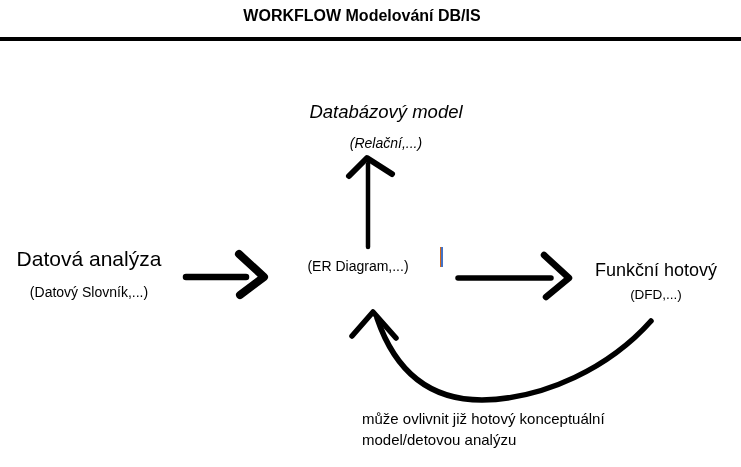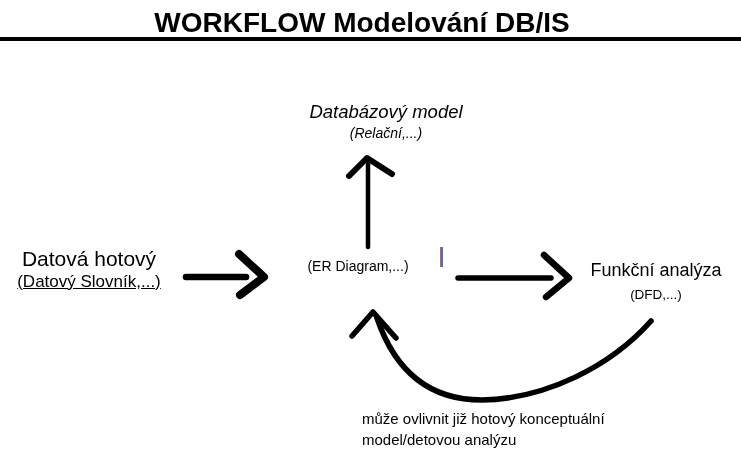--- a/index.html
+++ b/index.html
@@ -14,37 +14,37 @@
     position:relative;
     width:741px;height:467px;
     background:var(--background);
     font-family:"Liberation Sans", sans-serif;
     color:var(--ink);
     overflow:hidden;
   }
   .title{
     position:absolute;top:7px;left:0;width:724px;
     text-align:center;
-    font-size:28px;font-weight:bold;
+    font-size:16px;font-weight:bold;
     letter-spacing:0;
   }
   .rule{
     position:absolute;top:37px;left:0;right:0;height:3.5px;
     background:var(--ink);
   }
   .node{position:absolute;text-align:center;}
   .node-label{font-size:18px;line-height:23px;}
-  .node-sub{font-size:14px;line-height:16px;margin-top:2px;}
+  .node-sub{font-size:14px;line-height:16px;margin-top:12px;}
 
   .node-db{left:281px;top:100px;width:210px;font-style:italic;}
   .node-db .node-label{font-size:18.5px;}
 
   .node-datova{left:4px;top:246px;width:170px;}
   .node-datova .node-label{font-size:21px;line-height:26px;}
-  .node-datova .node-sub{font-size:17px;text-decoration:underline;}
+  .node-datova .node-sub{font-size:14px;}
 
   .node-koncept{left:260px;top:250px;width:196px;}
   .node-koncept .node-sub{margin-top:8px;}
 
   .node-funkcni{left:578px;top:259px;width:156px;}
   .node-funkcni .node-sub{font-size:13.5px;margin-top:5px;}
 
   .note{
     position:absolute;left:362px;top:408px;width:280px;
     font-size:15px;line-height:21px;text-align:left;
@@ -63,30 +63,30 @@
 
   <h1 class="title">WORKFLOW Modelování DB/IS</h1>
   <div class="rule"></div>
 
   <div class="node node-db">
     <div class="node-label">Databázový model</div>
     <div class="node-sub">(Relační,...)</div>
   </div>
 
   <div class="node node-datova">
-    <div class="node-label">Datová hotový</div>
+    <div class="node-label">Datová analýza</div>
     <div class="node-sub">(Datový Slovník,...)</div>
   </div>
 
   <div class="node node-koncept">
     <div class="node-sub">(ER Diagram,...)</div>
   </div>
 
   <div class="node node-funkcni">
-    <div class="node-label">Funkční analýza</div>
+    <div class="node-label">Funkční hotový</div>
     <div class="node-sub">(DFD,...)</div>
   </div>
 
   <div class="caret"></div>
 
   <svg class="arrows" width="741" height="467" viewBox="0 0 741 467" aria-hidden="true">
 
     <g>
       <path d="M186 277 H246" stroke-width="6.5" stroke-linecap="round"></path>
       <path d="M239 254 L264 277 L240 295" stroke-width="8" stroke-linecap="round" stroke-linejoin="round"></path>

